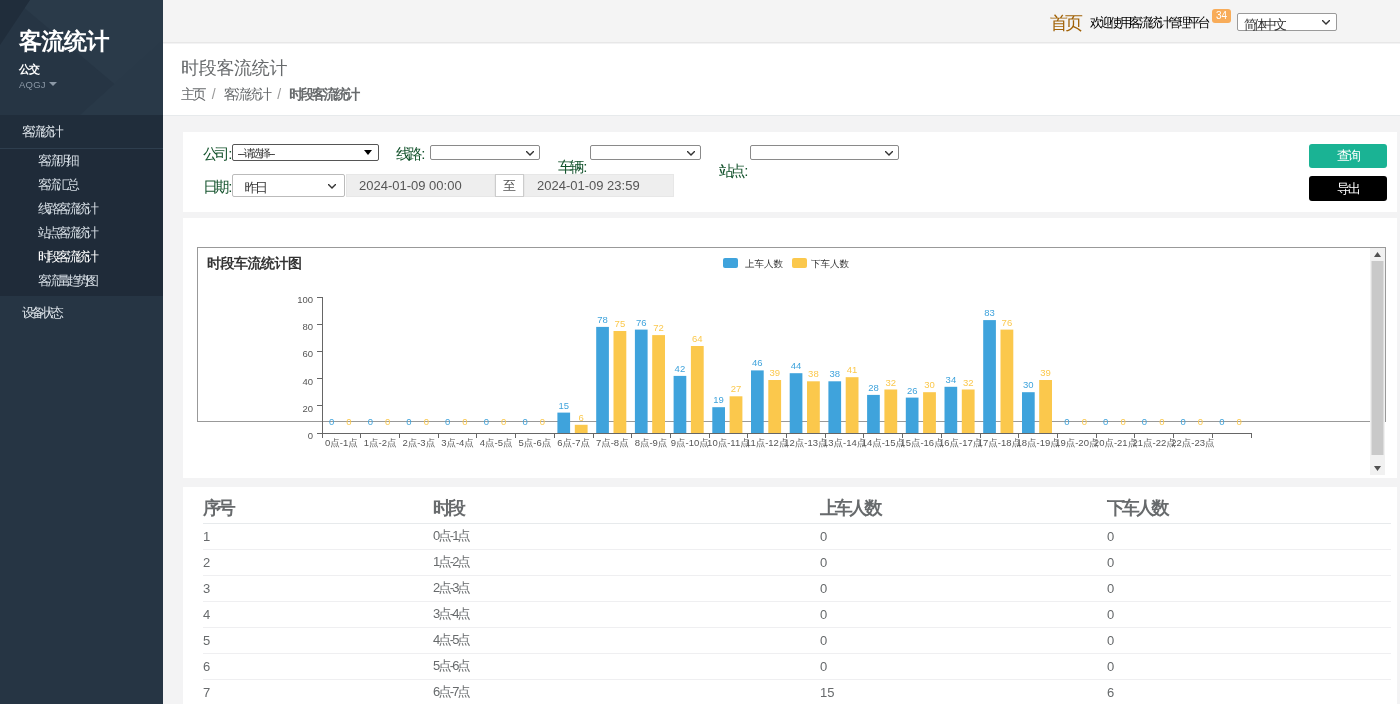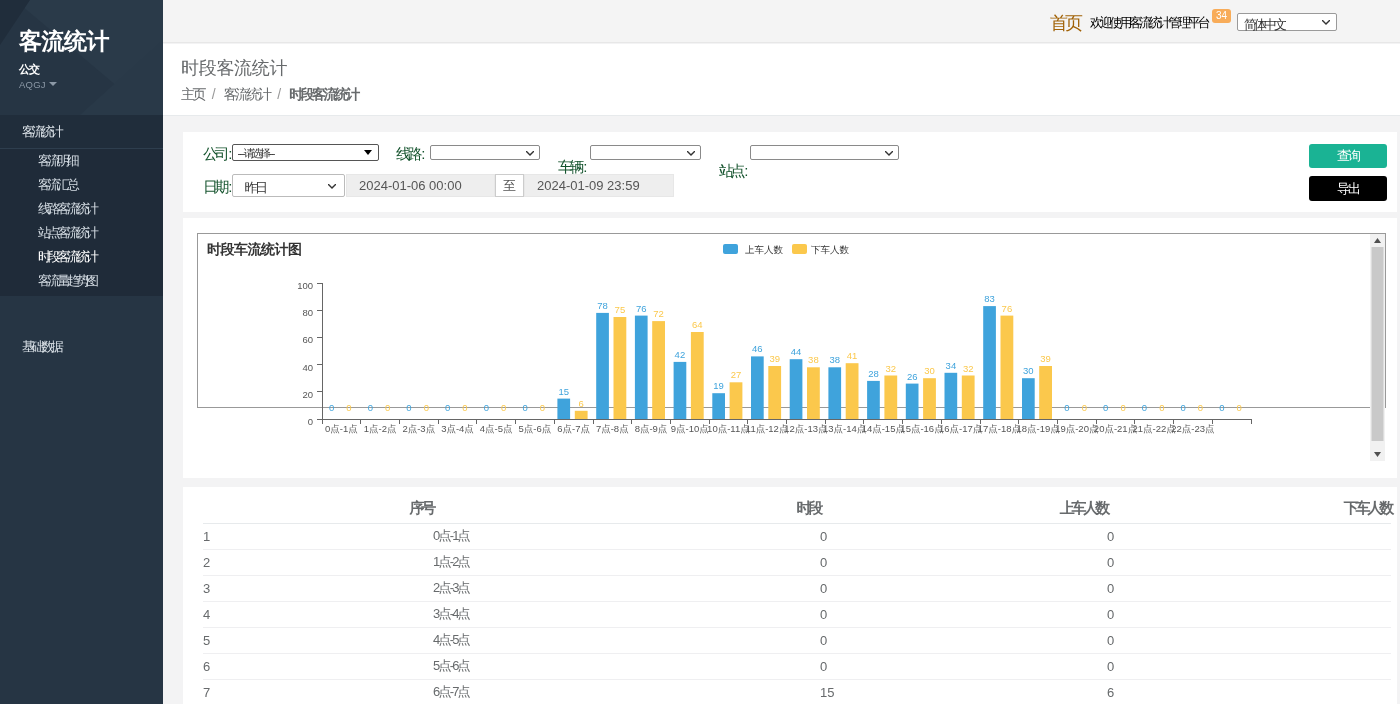--- a/index.html
+++ b/index.html
@@ -21,21 +21,21 @@
 #phead{position:absolute;left:163px;top:44px;width:1237px;height:72px;background:#fff;border-bottom:1px solid #e7eaec}
 
 .panel{position:absolute;background:#fff}
 .lbl{position:absolute;font-size:15px;color:#14532d;letter-spacing:-3.4px;white-space:nowrap}
 .sel{position:absolute;background:#fff;border:1px solid #8a8a8a;border-radius:2px}
 .chev{position:absolute;width:8px;height:5px}
 .ginput{position:absolute;background:#eee;border:1px solid #e7e7e7;font-size:13px;color:#555;white-space:nowrap}
 .btn{position:absolute;left:1126px;width:78px;border-radius:3px;color:#fff;font-size:13px;letter-spacing:-2px;text-align:center}
 
 #tbl{position:absolute;left:203px;top:494px;width:1188px;border-collapse:collapse;table-layout:fixed}
-#tbl th{font-size:15px;font-weight:bold;color:#676a6c;letter-spacing:-3.2px;text-align:right;height:29px;vertical-align:middle;border-bottom:1px solid #e7eaec}
+#tbl th{font-size:18px;font-weight:bold;color:#676a6c;letter-spacing:-3.2px;text-align:left;height:29px;vertical-align:middle;border-bottom:1px solid #e7eaec}
 #tbl td{font-size:13px;color:#676a6c;height:26px;vertical-align:middle;border-bottom:1px solid #efeff1}
 #tbl td.mx{letter-spacing:-1.8px}
 </style></head>
 <body>
 
 <div id="side">
  <svg width="163" height="704" style="position:absolute;left:0;top:0">
   <rect width="163" height="704" fill="#263544"></rect>
   <polygon points="15,0 163,0 163,125" fill="#2a3a49"></polygon>
   <polygon points="0,0 30,0 0,45" fill="#202d3b"></polygon>
@@ -46,21 +46,21 @@
  <div class="sub2">AQGJ <span style="display:inline-block;width:0;height:0;border-left:4px solid transparent;border-right:4px solid transparent;border-top:4px solid #8b98a6;vertical-align:2px"></span></div>
  <div class="mitem cjk" style="top:115px;background:#202d3b">客流统计</div>
  <div class="msub">
   <div class="cjk">客流明细</div>
   <div class="cjk">客流汇总</div>
   <div class="cjk">线路客流统计</div>
   <div class="cjk">站点客流统计</div>
   <div class="cjk act">时段客流统计</div>
   <div class="cjk">客流量趋势图</div>
  </div>
- <div class="mitem cjk" style="top:330px">基础数据</div>
+ <div class="mitem cjk" style="top:296px">设备状态</div>
 </div>
 
 <div id="hdr">
  <div class="abs" style="left:887px;top:11px;font-size:18px;color:#a16207;letter-spacing:-3px">首页</div>
  <div class="abs" style="left:927px;top:14px;font-size:13px;color:#000000;letter-spacing:-3.2px">欢迎使用客流统计管理平台</div>
  <div class="abs" style="left:1049px;top:9px;width:19px;height:14px;background:#f8ac59;border-radius:3px;color:#fff;font-size:10px;line-height:14px;text-align:center">34</div>
  <div class="abs" style="left:1074px;top:13px;width:100px;height:18px;background:#fff;border:1px solid #9a9a9a;border-radius:2px">
    <span style="position:absolute;left:6px;top:2px;font-size:13px;color:#333;letter-spacing:-3px">简体中文</span>
    <svg class="chev" style="right:6px;top:6px">
         <path d="M0 0 L4 4 L8 0" stroke="#333" stroke-width="1.4" fill="none"></path>
@@ -100,29 +100,29 @@
         <path d="M0 0 L4 4 L8 0" stroke="#333" stroke-width="1.4" fill="none"></path>
       </svg>
  </div>
  <div class="lbl" style="left:20px;top:46px">日期<span style="letter-spacing:0;margin-left:2px">:</span></div>
  <div class="sel" style="left:48.5px;top:42px;width:113px;height:23px;border-color:#bbb">
    <span class="cjk2" style="position:absolute;left:12px;top:4px;font-size:13px;color:#333">昨日</span>
    <svg class="chev" style="right:8px;top:9px">
         <path d="M0 0 L4 4 L8 0" stroke="#333" stroke-width="1.4" fill="none"></path>
       </svg>
  </div>
- <div class="ginput" style="left:163px;top:42px;width:149px;height:23px;line-height:21px;padding-left:12px">2024-01-06 00:00</div>
+ <div class="ginput" style="left:163px;top:42px;width:149px;height:23px;line-height:21px;padding-left:12px">2024-01-09 00:00</div>
  <div class="abs" style="left:312px;top:42px;width:29px;height:23px;background:#fff;border:1px solid #ccc;font-size:13px;color:#555;text-align:center;line-height:21px">至</div>
  <div class="ginput" style="left:341px;top:42px;width:150px;height:23px;line-height:21px;padding-left:12px">2024-01-09 23:59</div>
  <div class="btn cjk2" style="top:12px;height:24px;line-height:24px;background:#1ab394">查询</div>
  <div class="btn cjk2" style="top:44px;height:25px;line-height:25px;background:#000000">导出</div>
 </div>
 
 <div class="panel" style="left:183px;top:218px;width:1214px;height:260px">
- <div class="abs" style="left:14px;top:15px;width:1189px;height:175px;border:1px solid #999">
+ <div class="abs" style="left:14px;top:29px;width:1189px;height:175px;border:1px solid #999">
   <div class="abs" style="left:9px;top:7px;font-size:14px;font-weight:bold;color:#333;letter-spacing:-.5px">时段车流统计图</div>
   <div class="abs" style="left:525px;top:10px;width:15px;height:10px;background:#3fa3dc;border-radius:2px"></div>
   <div class="abs" style="left:547px;top:10px;font-size:9.5px;color:#333">上车人数</div>
   <div class="abs" style="left:594px;top:10px;width:15px;height:10px;background:#fbc84c;border-radius:2px"></div>
   <div class="abs" style="left:613px;top:10px;font-size:9.5px;color:#333">下车人数</div>
   <div class="abs" style="left:0;top:0;width:1172px;height:227px">
 <svg width="1172" height="227" style="position:absolute;left:0;top:0">
 <line x1="124.5" y1="49" x2="124.5" y2="185.5" stroke="#666" stroke-width="1"></line>
 <line x1="124.0" y1="185.5" x2="1053.0" y2="185.5" stroke="#666" stroke-width="1"></line>
 <line x1="119" y1="185.5" x2="124" y2="185.5" stroke="#666" stroke-width="1"></line>

